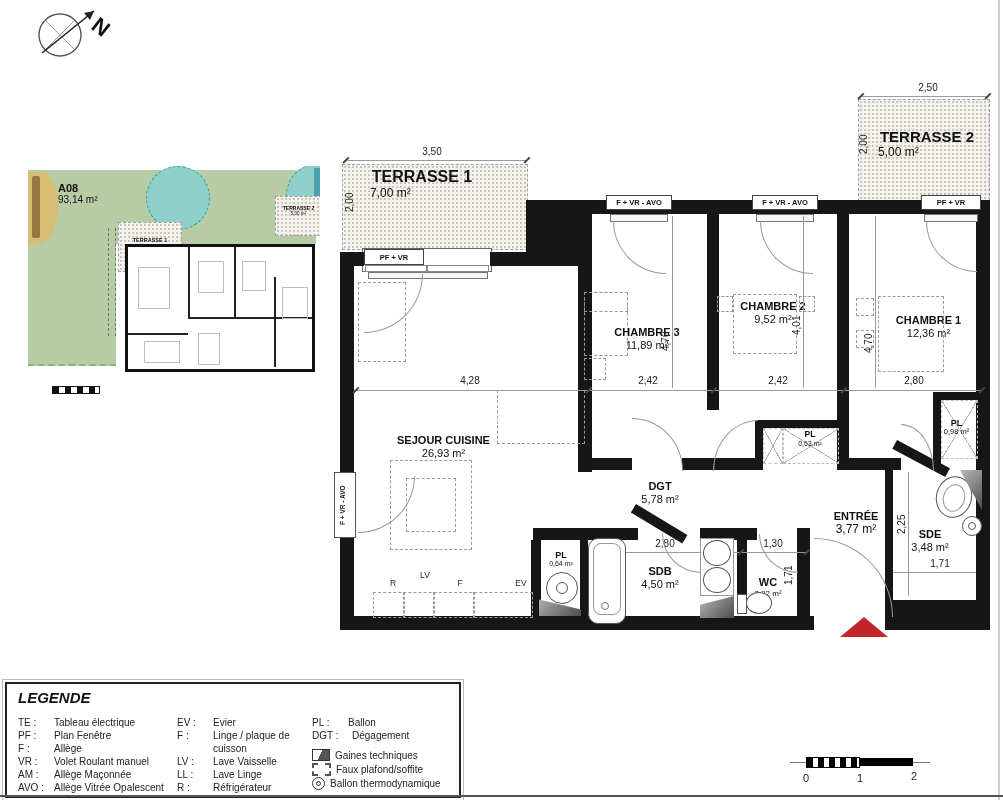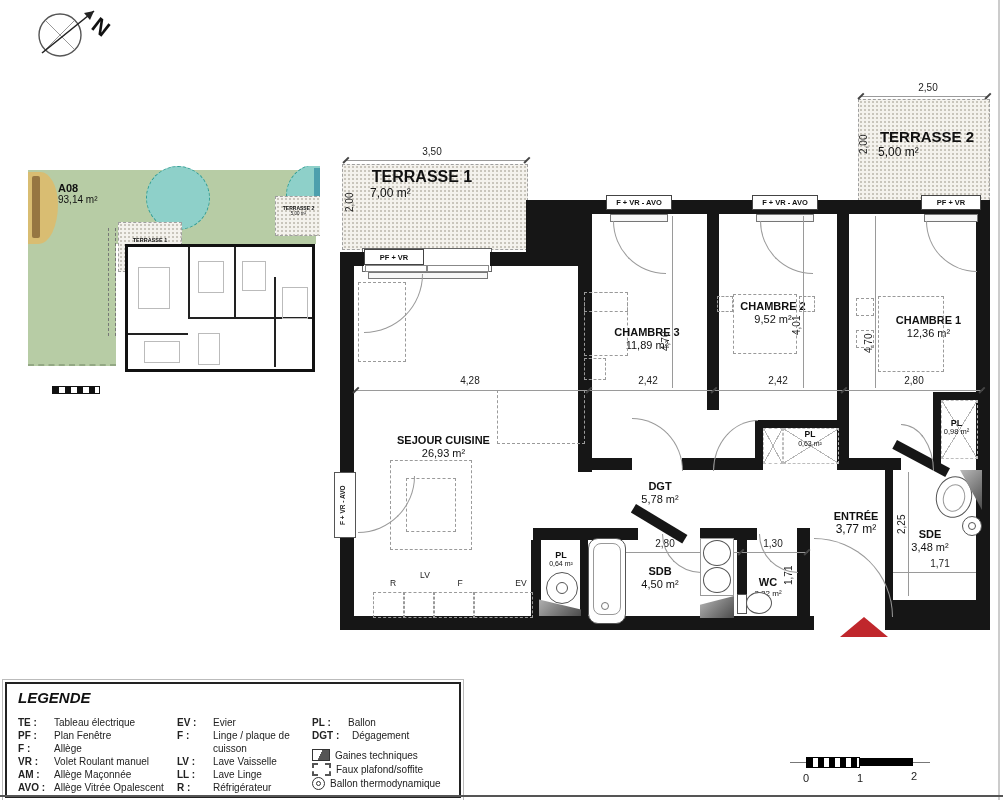--- a/index.html
+++ b/index.html
@@ -26,21 +26,21 @@
   .arc{position:absolute;border-color:#999;border-style:solid;background:transparent}
   .qbl{border-width:0 0 1px 1px;border-radius:0 0 0 100%}
   .qbr{border-width:0 1px 1px 0;border-radius:0 0 100% 0}
   .qtl{border-width:1px 0 0 1px;border-radius:100% 0 0 0}
   .qtr{border-width:1px 1px 0 0;border-radius:0 100% 0 0}
   .hatch{position:absolute;background:linear-gradient(135deg,#b9b9b9 0%,#7c7c7c 55%,#4c4c4c 100%)}
   .plx{position:absolute;border:1px dashed #bdbdbd;background:
      linear-gradient(to top right,transparent calc(50% - .5px),#b5b5b5 calc(50% - .5px),#b5b5b5 calc(50% + .5px),transparent calc(50% + .5px)),
      linear-gradient(to bottom right,transparent calc(50% - .5px),#b5b5b5 calc(50% - .5px),#b5b5b5 calc(50% + .5px),transparent calc(50% + .5px))}
   .leg-row{display:flex;line-height:13px;font-size:10px;color:#222}
-  .leg-abbr{display:inline-block;width:36px;font-weight:bold;flex:none}
+  .leg-abbr{display:inline-block;width:36px;font-weight:normal;flex:none}
   .leg-sym{display:flex;align-items:center;gap:5px;height:14px;font-size:10px;color:#222}
 </style>
 </head>
 <body>
 
 <div class="page">
 
   <svg class="abs" style="left:28px;top:2px" width="90" height="62">
     <circle cx="32" cy="33" r="21" fill="none" stroke="#555" stroke-width="1.4"></circle>
     <line x1="18" y1="19" x2="46" y2="47" stroke="#999" stroke-width="1"></line>

